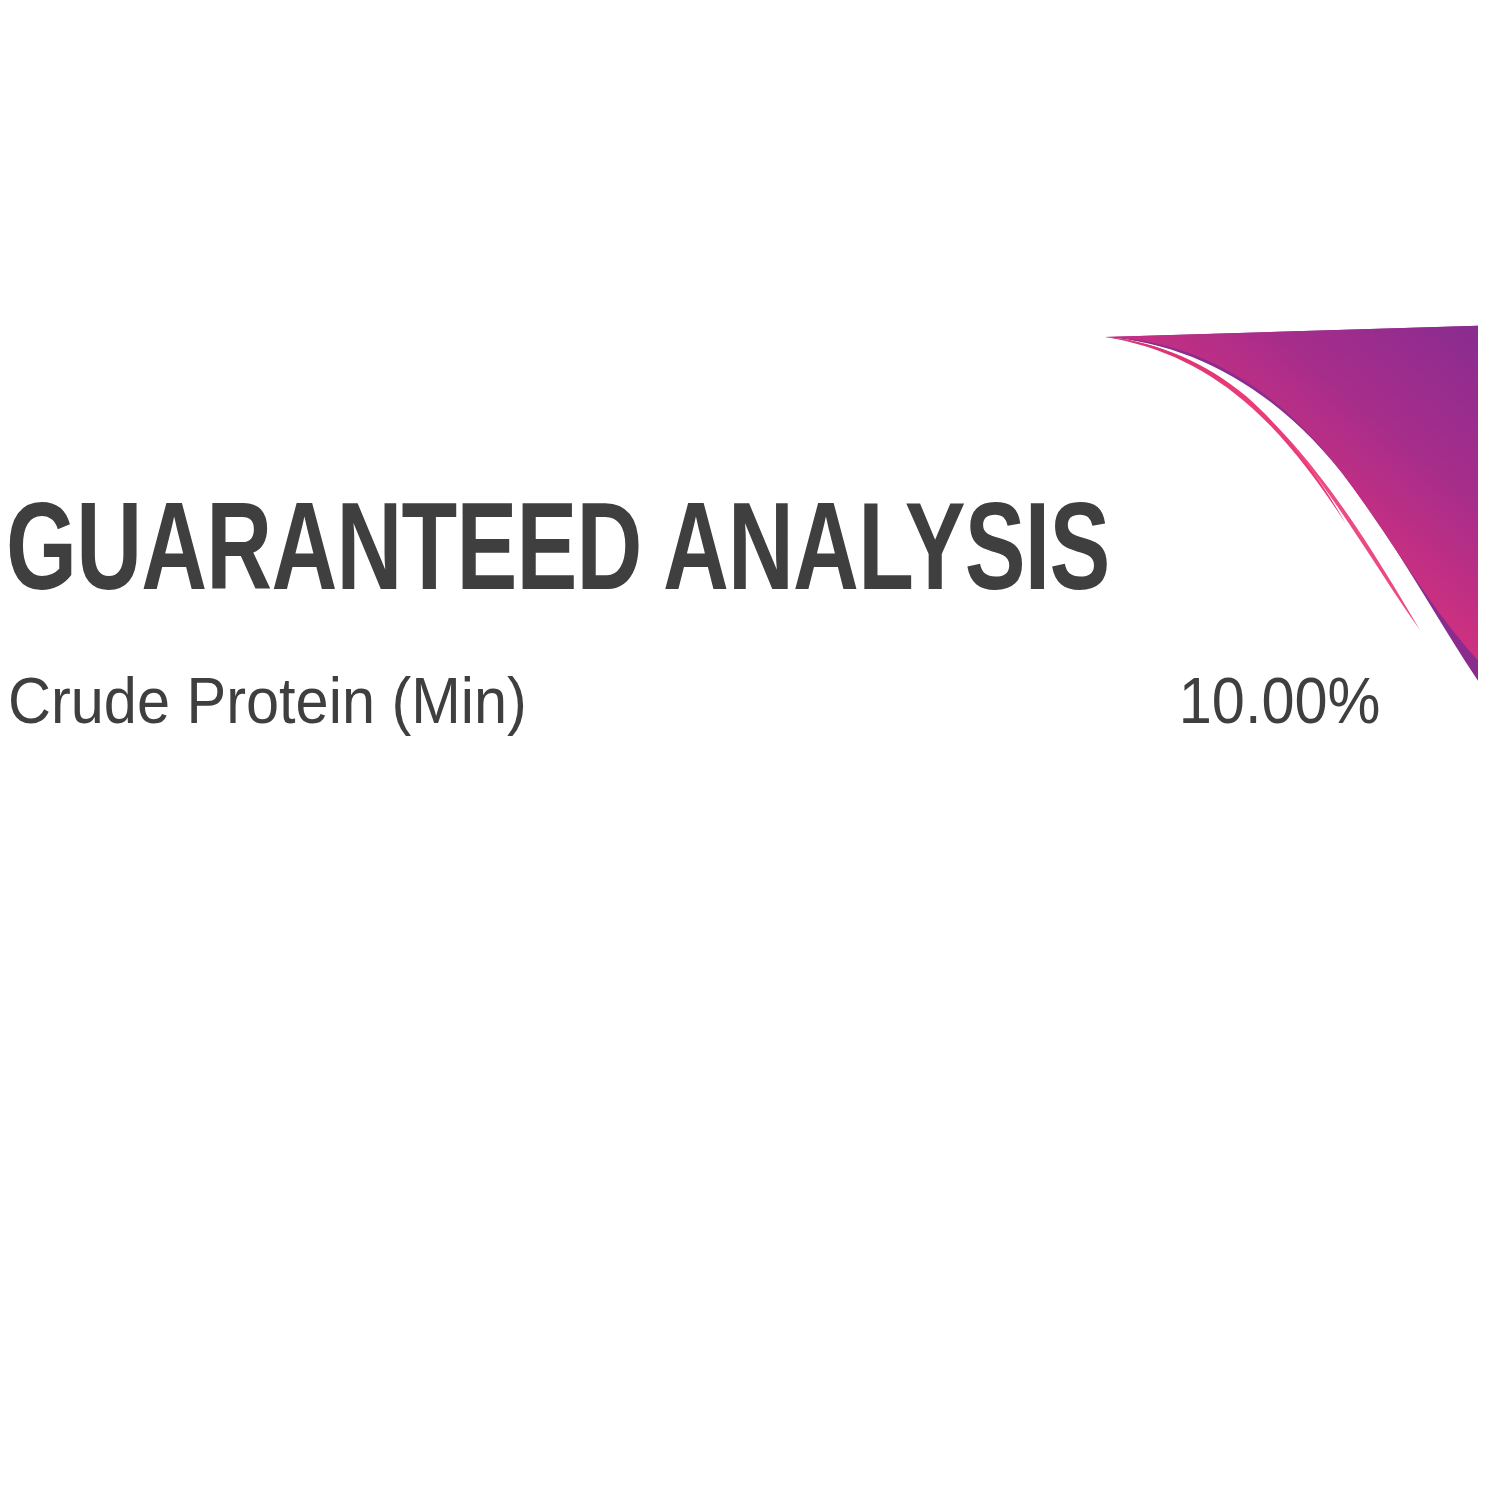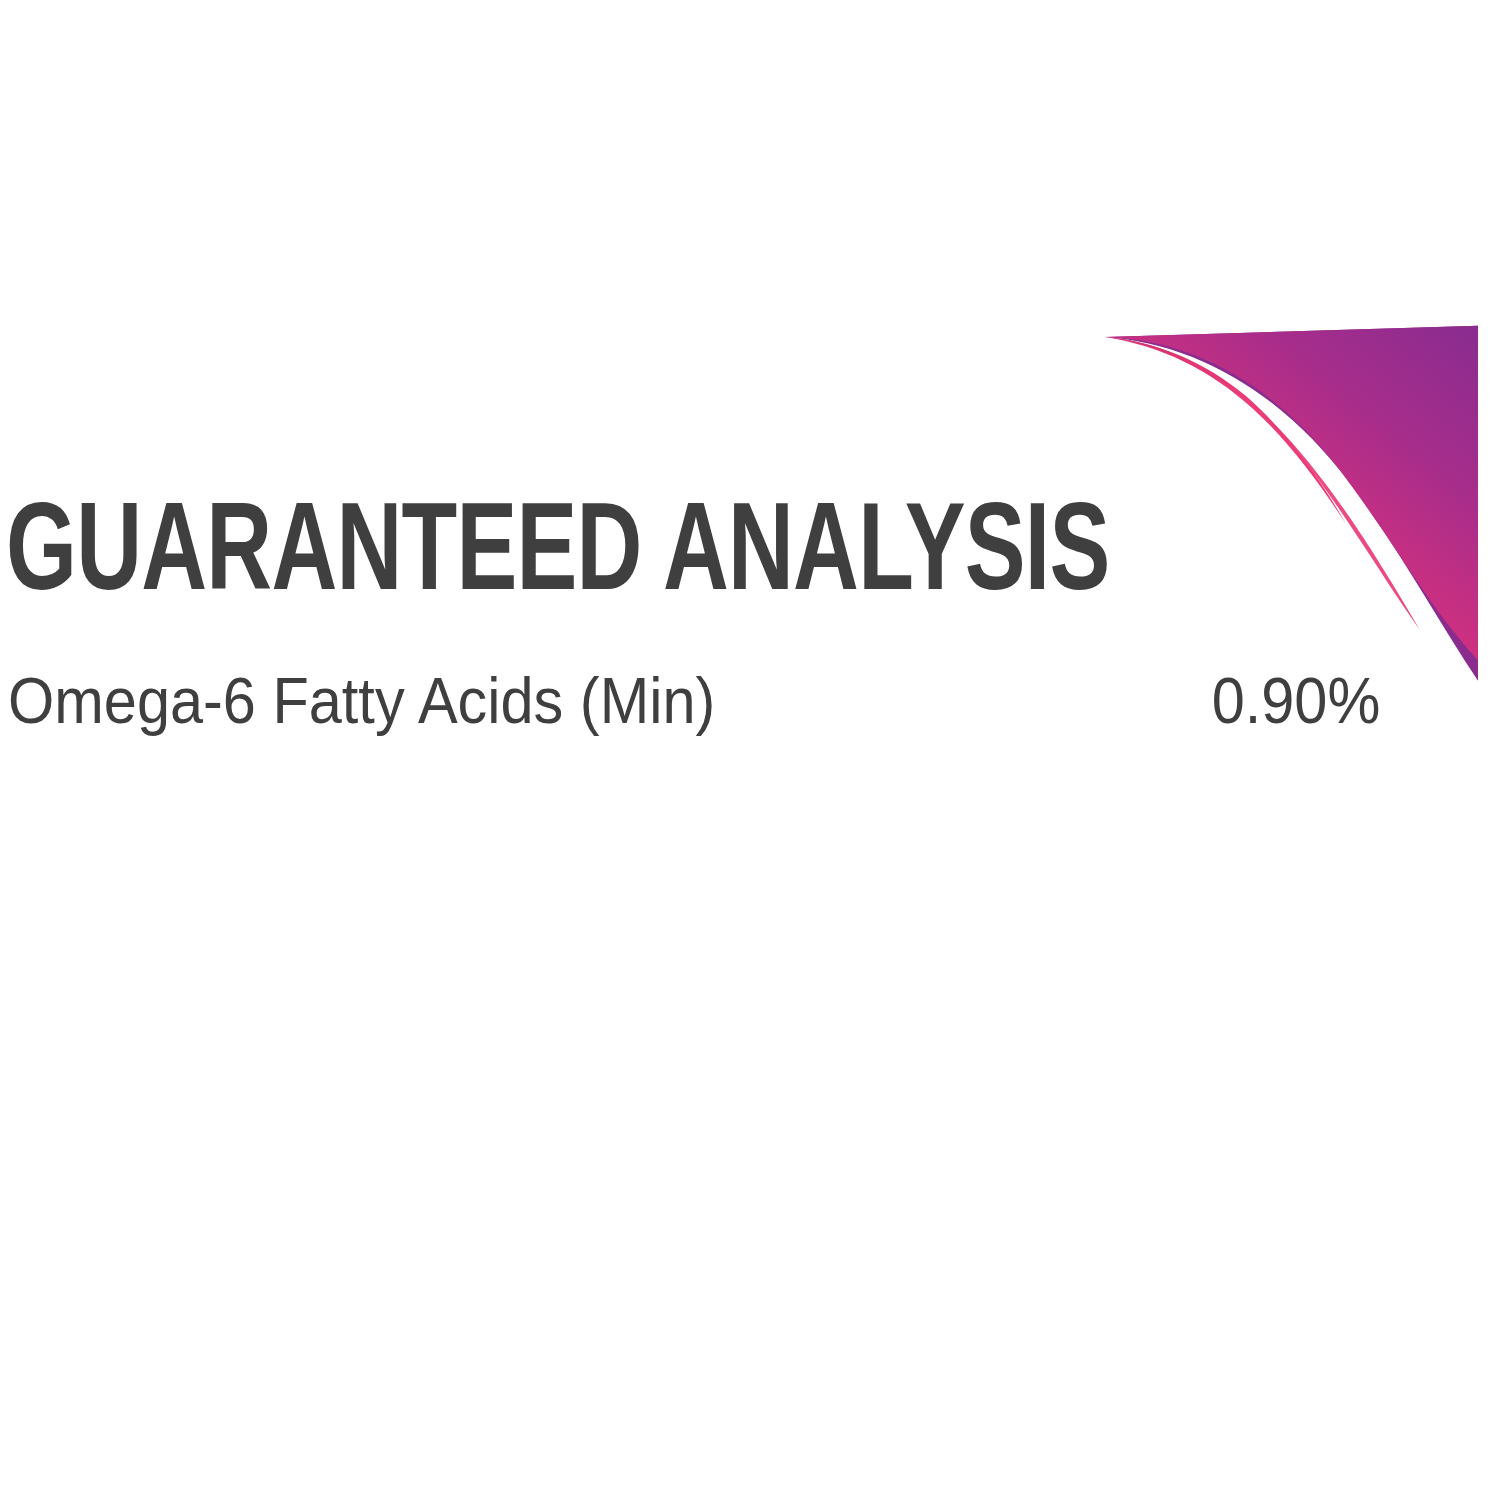--- a/index.html
+++ b/index.html
@@ -115,24 +115,24 @@
 
       <path fill="url(#gradWedge)" opacity="0.92" d="M 25 37 C 95 42 160 82 214 148 C 262 207 300 274 340 330
                C 300 262 256 190 205 135 C 152 78 92 45 25 37 Z"></path>
     </svg>
   </div>
 
   <div id="title">GUARANTEED ANALYSIS</div>
 
   <div id="table">
 
+    <div class="row">
+      <span class="label">Crude Protein (Min)</span>
+      <span class="value">10.00%</span>
+    </div>
 
 
 
 
-    <div class="row">
-      <span class="label">Omega-6 Fatty Acids (Min)</span>
-      <span class="value">0.90%</span>
-    </div>
 
 
   </div>
 </div>
 
 </body></html>

